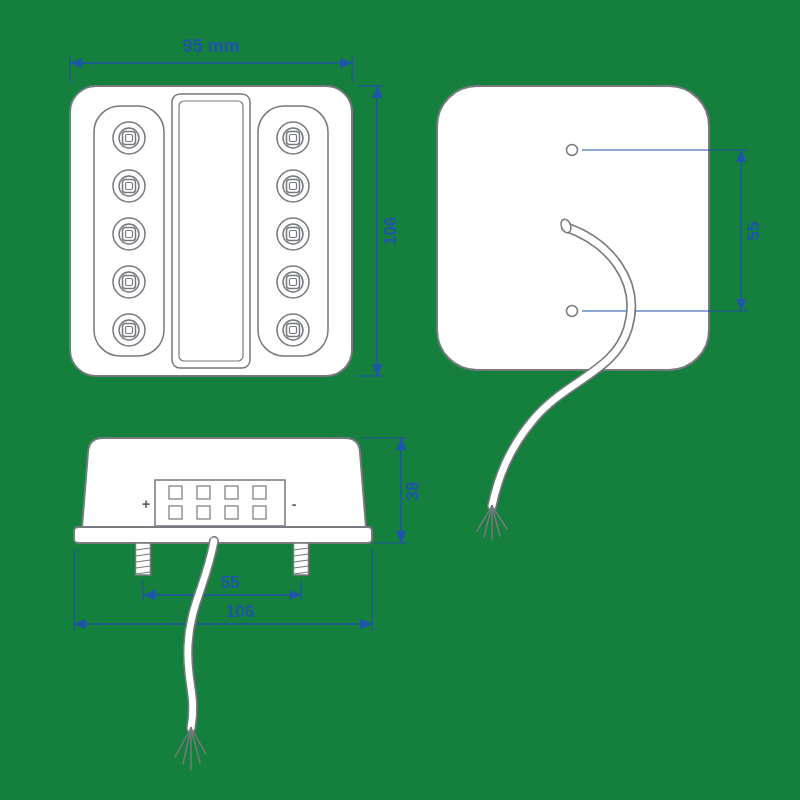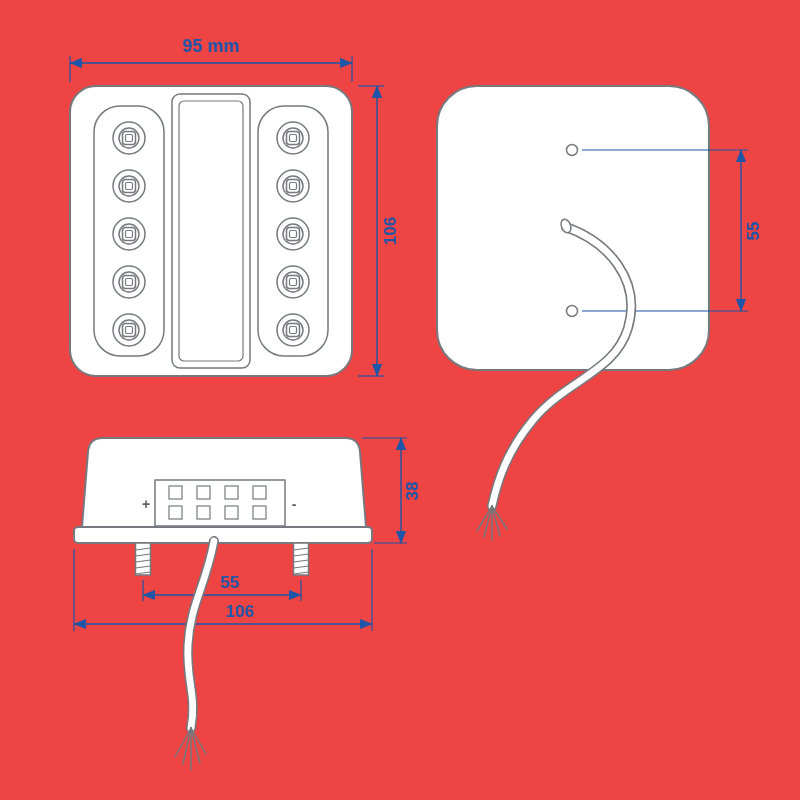--- a/index.html
+++ b/index.html
@@ -1,16 +1,16 @@
 <!DOCTYPE html>
 <html><head>
 <meta charset="utf-8">
 <style>
   html,body{margin:0;padding:0;background:#ffffff;}
-  .stage{position:relative;width:800px;height:800px;background:#ef4444;overflow:hidden;}
+  .stage{position:relative;width:800px;height:800px;background:#15803d;overflow:hidden;}
   svg{display:block;}
   .outline{fill:#ffffff;stroke:#76797e;stroke-width:2;}
   .detail{fill:#ffffff;stroke:#76797e;stroke-width:1.5;}
   .detail-thin{fill:none;stroke:#76797e;stroke-width:1.2;}
   .dimline{stroke:#1d55a8;stroke-width:1.4;fill:none;}
   .extline{stroke:#1d55a8;stroke-width:1.2;fill:none;}
   text.dim{fill:#1d55a8;font-family:"Liberation Sans",sans-serif;font-weight:bold;font-size:17px;}
   text.dim-big{fill:#1d55a8;font-family:"Liberation Sans",sans-serif;font-weight:bold;font-size:18px;}
   text.mark{fill:#5c6066;font-family:"Liberation Sans",sans-serif;font-weight:bold;font-size:14px;}
   .cable-outer{fill:none;stroke:#76797e;stroke-width:10;stroke-linecap:round;}

